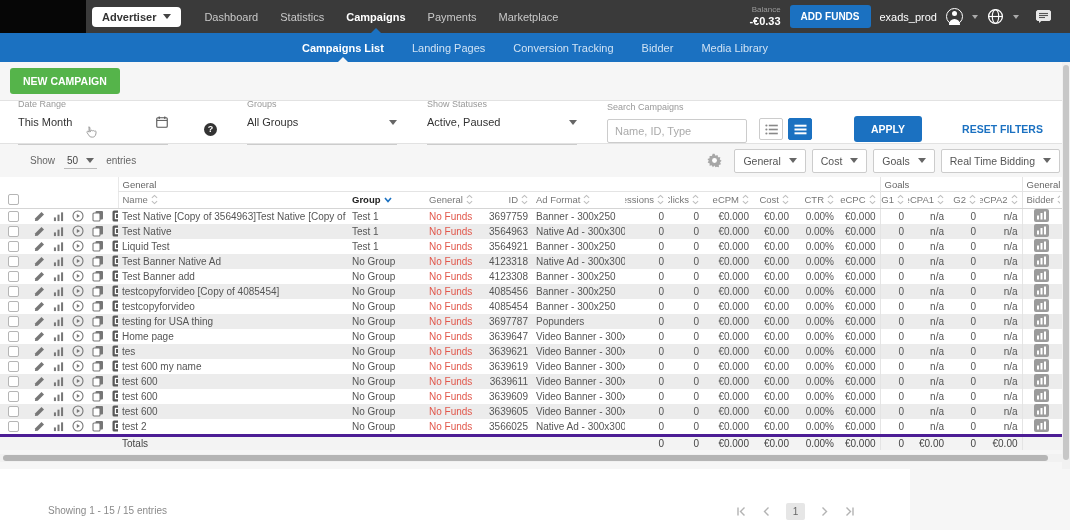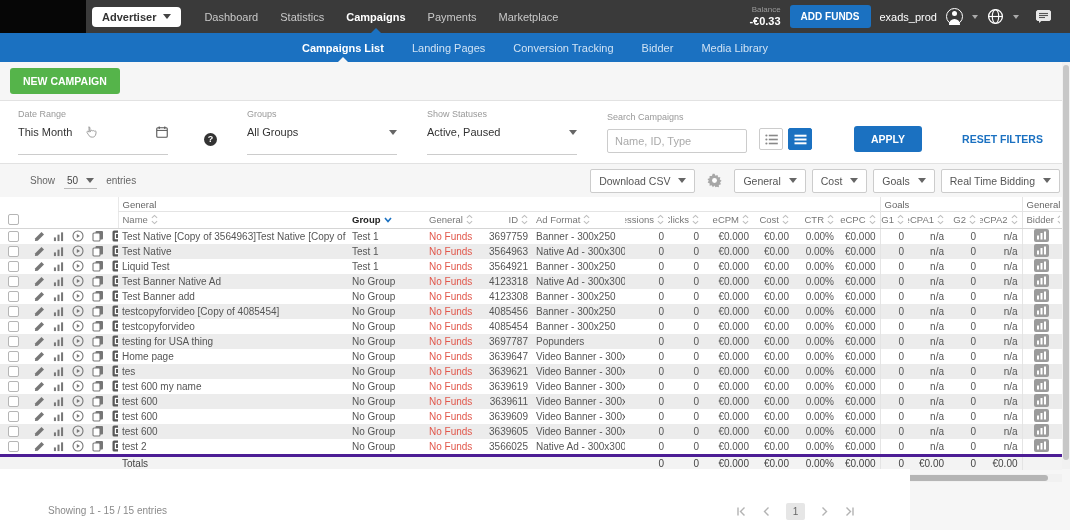--- a/index.html
+++ b/index.html
@@ -33,21 +33,21 @@
   .subnav .sub-item.active { color:#fff; font-weight:bold; }
   .subnav .sub-item.active:after { content:""; position:absolute; bottom:0; left:50%; margin-left:-5px; border-left:5px solid transparent; border-right:5px solid transparent; border-bottom:5px solid #f6f6f6; }
 
   
   .actions-row { height:38px; display:flex; align-items:center; padding:0 10px; gap:8px; }
   .btn { border:none; border-radius:3px; color:#fff; font-size:10.5px; font-weight:bold; padding:7px 13px; cursor:pointer; font-family:inherit; }
   .btn-blue { background:#1b71c1; }
   .btn-green { background:#55b44a; }
 
   
-  .filter-card { background:#fff; border-top:1px solid #e2e2e2; border-bottom:1px solid #e2e2e2; height:64px; display:flex; align-items:center; padding:0 18px; position:relative; }
+  .filter-card { background:#fff; border-top:1px solid #e2e2e2; border-bottom:1px solid #e2e2e2; height:44px; display:flex; align-items:center; padding:0 18px; position:relative; }
   .field { margin-right:30px; }
   .field .f-label { font-size:9px; color:#999; margin-bottom:7px; }
   .field .f-value { display:flex; align-items:center; font-size:11px; color:#333; border-bottom:1px solid #ccc; padding-bottom:16px; }
   .f-date { width:150px; }
   .f-select { width:150px; cursor:pointer; }
   .f-value .spacer { flex:1; }
   .sel-caret { border-left:4px solid transparent; border-right:4px solid transparent; border-top:5px solid #666; }
   .help-circle { width:13px; height:13px; background:#333; color:#fff; border-radius:50%; font-size:9px; font-weight:bold; display:flex; align-items:center; justify-content:center; margin-left:6px; margin-top:14px; }
   .search-input { border:1px solid #ccc; border-radius:2px; height:24px; width:140px; font-size:11px; padding:0 7px; color:#333; font-family:inherit; }
   .search-input::placeholder { color:#aaa; }
@@ -228,24 +228,20 @@
 <div class="controls-row">
   <div class="show-entries">
     <span>Show</span>
     <span class="page-size">
       <span>50</span>
       <span class="sel-caret"></span>
     </span>
     <span>entries</span>
   </div>
   <div class="right-controls">
-    <div class="ctrl-box">
-      <span>Download CSV</span>
-      <span class="sel-caret"></span>
-    </div>
     <span class="gear-wrap">
       <svg class="icon-svg" width="15" height="15" viewBox="0 0 16 16">
           <path d="M8 0.8 9 3l2.2-.9.6 2.3 2.4.2-.6 2.3 2 1.3-1.7 1.7 1 2.1-2.3.7.1 2.4-2.3-.5L9 15.2 8 13.4l-1.7 1.7-1.3-2-2.3.4.2-2.4-2.2-.9 1.2-2L.5 6.5l2.2-1 .1-2.4 2.4.1L6.1.9z" fill="#a7a7a7"></path>
           <circle cx="8" cy="8" r="2.6" fill="#fff"></circle>
         </svg>
     </span>
     <div class="ctrl-box">
       <span>General</span>
       <span class="sel-caret"></span>
     </div>

